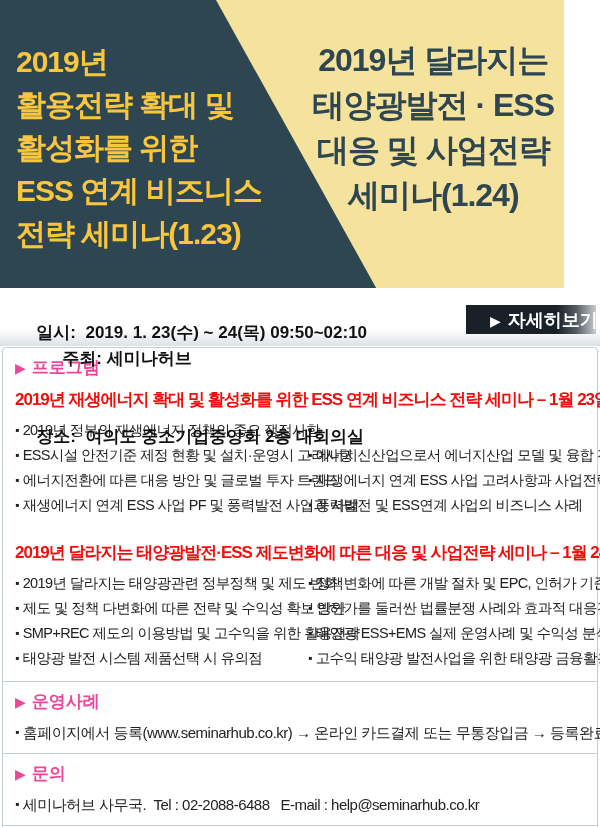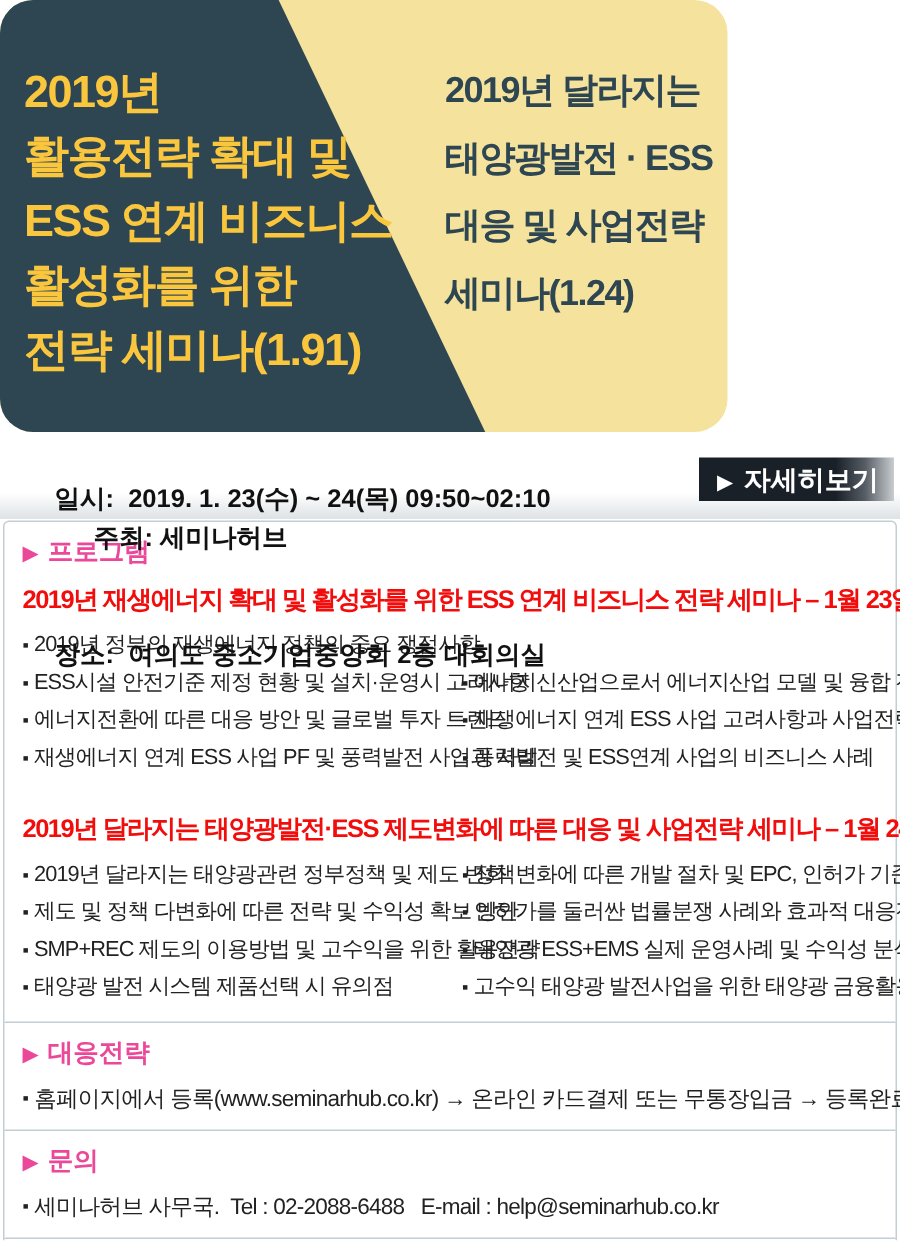--- a/index.html
+++ b/index.html
@@ -12,25 +12,24 @@
     position: relative;
     width: 600px;
     height: 827px;
     background: #ffffff;
     overflow: hidden;
   }
 
   
   .hero {
     position: relative;
-    width: 485px;
+    width: 564px;
     height: 288px;
     background: #f4e29d;
     overflow: hidden;
-    border-radius: 22px;
   }
   .hero-dark {
     position: absolute;
     inset: 0;
     background: #2e4651;
     clip-path: polygon(0 0, 38.3% 0, 66.7% 100%, 0 100%);
   }
   .hero-title-left {
     position: absolute;
     left: 16px;
@@ -41,24 +40,24 @@
     line-height: 43px;
     letter-spacing: -1px;
     white-space: nowrap;
   }
   .hero-title-right {
     position: absolute;
     right: 10px;
     top: 38px;
     color: #2e4651;
     font-weight: bold;
-    font-size: 24px;
+    font-size: 32px;
     line-height: 45px;
     letter-spacing: -1px;
-    text-align: left;
+    text-align: center;
     white-space: nowrap;
   }
 
   
   .info-bar {
     position: relative;
     width: 600px;
     height: 58px;
     background: linear-gradient(to bottom, #ffffff 0%, #ffffff 70%, #dde2e5 100%);
     padding: 6px 0 0 8px;
@@ -77,21 +76,21 @@
     top: 17px;
     width: 130px;
     height: 29px;
     border: none;
     cursor: pointer;
     color: #ffffff;
     font-family: inherit;
     font-size: 18px;
     font-weight: bold;
     text-align: left;
-    padding-left: 12px;
+    padding-left: 24px;
     background: linear-gradient(90deg, #1a2028 0%, #1a2028 70%, #555c63 85%, #c9cdd0 100%);
     white-space: nowrap;
   }
   .detail-btn .btn-arrow { font-size: 14px; margin-right: 7px; }
 
   
   .content-box {
     margin: 1px 2px 0 2px;
     border: 1px solid #c2cdd4;
     border-radius: 4px;
@@ -157,23 +156,23 @@
 <body>
 
 <div class="page">
 
   <div class="hero">
     <div class="hero-dark"></div>
 
     <div class="hero-title-left">
       <div>2019년</div>
       <div>활용전략 확대 및</div>
+      <div>활성화를 위한</div>
       <div>ESS 연계 비즈니스</div>
-      <div>활성화를 위한</div>
-      <div>전략 세미나(1.91)</div>
+      <div>전략 세미나(1.23)</div>
     </div>
 
     <div class="hero-title-right">
       <div>2019년 달라지는</div>
       <div>태양광발전 · ESS</div>
       <div>대응 및 사업전략</div>
       <div>세미나(1.24)</div>
     </div>
   </div>
 
@@ -272,21 +271,21 @@
           <li>
               <span class="bullet">▪</span>
               <span>고수익 태양광 발전사업을 위한 태양광 금융활용전략</span>
             </li>
         </ul>
       </div>
     </section>
 
     <section>
       <div class="sec-title">
-        <span class="arrow">▶</span><span>대응전략</span>
+        <span class="arrow">▶</span><span>운영사례</span>
       </div>
       <div class="single-item">
         <span class="bullet">▪</span>
         <span>홈페이지에서 등록(www.seminarhub.co.kr) → 온라인 카드결제 또는 무통장입금 → 등록완료</span>
       </div>
     </section>
 
     <section>
       <div class="sec-title">
         <span class="arrow">▶</span><span>문의</span>

